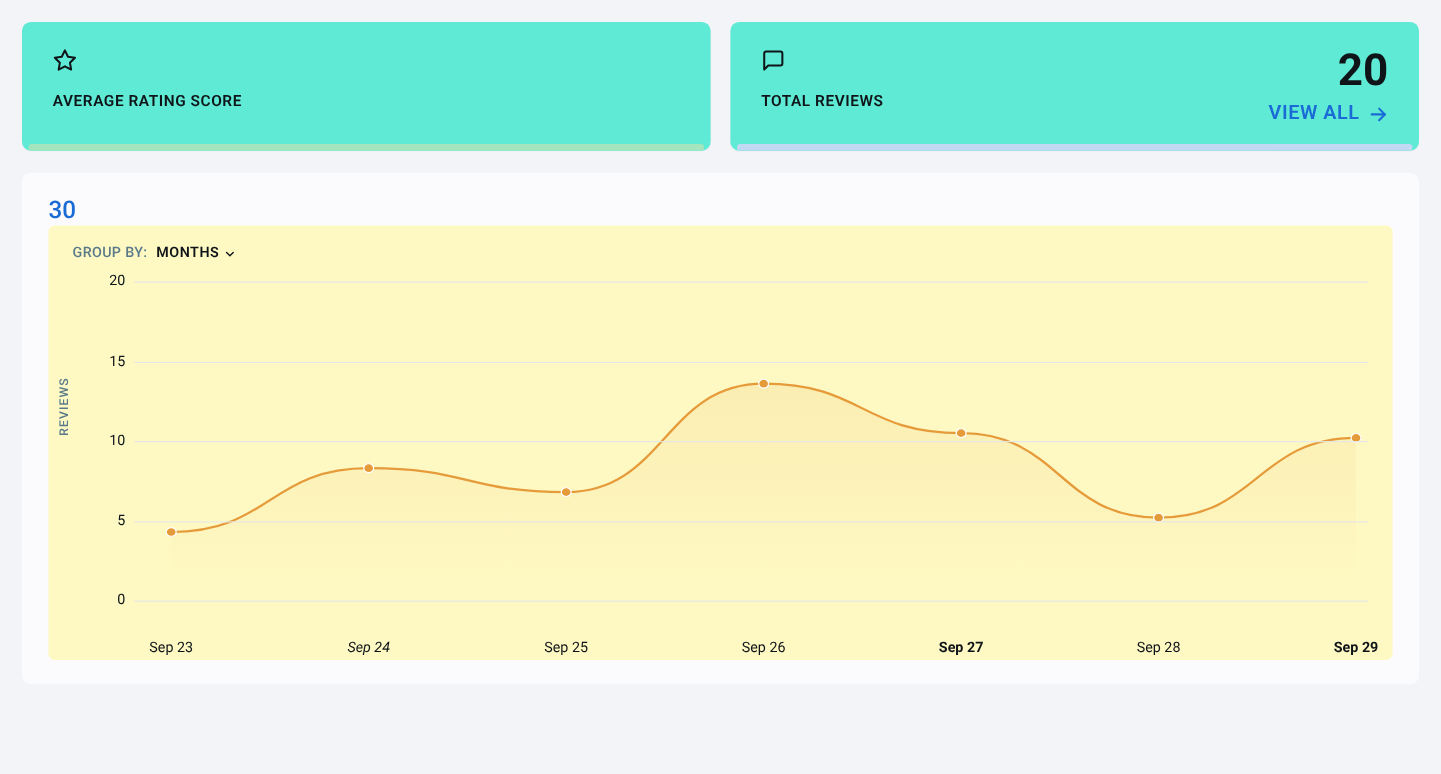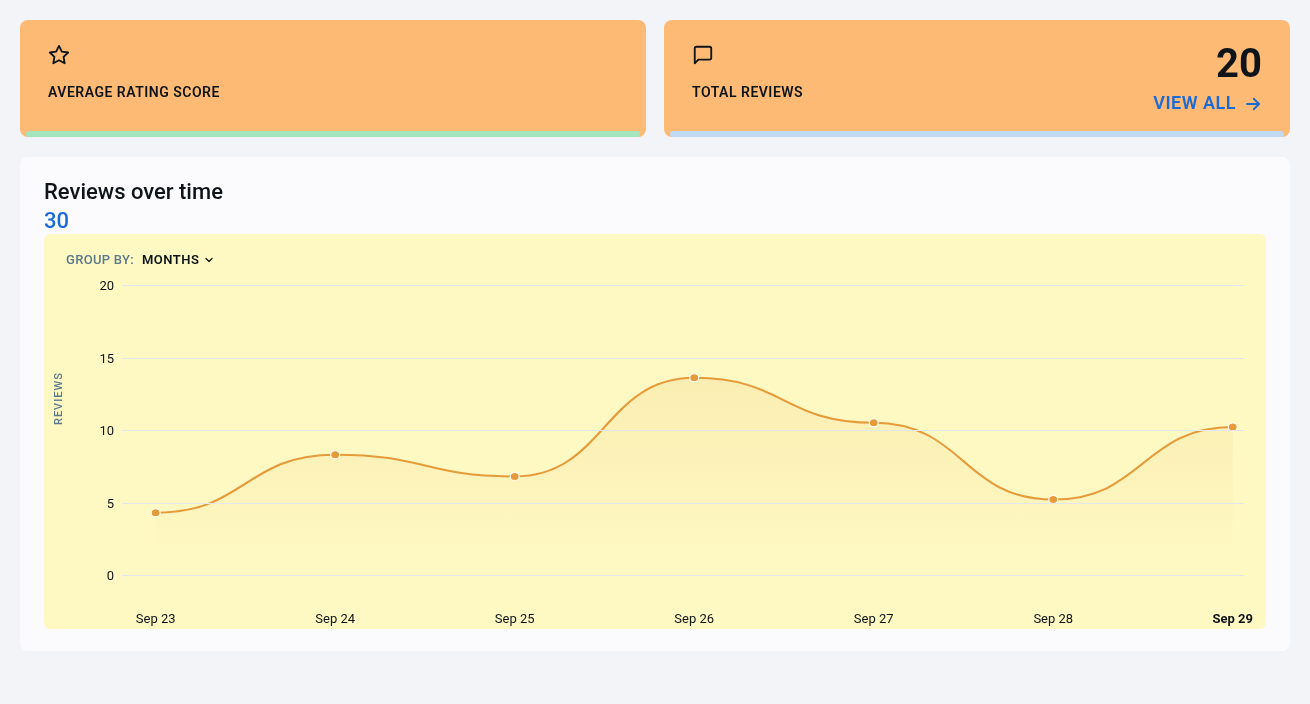--- a/index.html
+++ b/index.html
@@ -11,21 +11,21 @@
       padding: 20px;
       color: #0f1419;
     }
     .cards-row {
       display: flex;
       gap: 18px;
       margin-bottom: 20px;
     }
     .card {
       flex: 1;
-      background: #fdba74;
+      background: #5eead4;
       border-radius: 8px;
       padding: 24px 28px 0 28px;
       position: relative;
       box-shadow: 0 1px 2px rgba(0,0,0,0.02);
       overflow: hidden;
     }
     .card-inner {
       display: flex;
       justify-content: space-between;
       align-items: flex-start;
@@ -228,21 +228,20 @@
               <polyline points="13 5 20 12 13 19"></polyline>
             </svg>
         </div>
       </div>
     </div>
     <div class="card-underline" id="total-underline" style="background: rgb(194, 217, 244);"></div>
   </div>
 </div>
 
 <div class="section">
-  <div class="section-title">Reviews over time</div>
   <div class="section-count">30</div>
 
   <div class="chart-container">
     <div class="group-by-row">
       <span class="group-by-label">GROUP BY:</span>
       <span class="group-by-value">
         <span>MONTHS</span>
         <svg viewBox="0 0 24 24" fill="none" stroke="currentColor" stroke-width="2.5" stroke-linecap="round" stroke-linejoin="round">
             <polyline points="6 9 12 15 18 9"></polyline>
           </svg>
@@ -271,24 +270,24 @@
             <circle cx="30" cy="227.65" r="4" fill="#e69b3a" stroke="#fff" stroke-width="1"></circle>
             <circle cx="190" cy="169.64999999999998" r="4" fill="#e69b3a" stroke="#fff" stroke-width="1"></circle>
             <circle cx="350" cy="191.4" r="4" fill="#e69b3a" stroke="#fff" stroke-width="1"></circle>
             <circle cx="510" cy="92.80000000000001" r="4" fill="#e69b3a" stroke="#fff" stroke-width="1"></circle>
             <circle cx="670" cy="137.75" r="4" fill="#e69b3a" stroke="#fff" stroke-width="1"></circle>
             <circle cx="830" cy="214.6" r="4" fill="#e69b3a" stroke="#fff" stroke-width="1"></circle>
             <circle cx="990" cy="142.1" r="4" fill="#e69b3a" stroke="#fff" stroke-width="1"></circle>
           </svg>
         <div class="x-ticks" id="x-ticks">
             <div class="x-tick" style="left: 3%;">Sep 23</div>
-            <div class="x-tick" style="left: 19%;">Sep 24</div>
+            <div class="x-tick" style="left: 19%; font-style: italic;">Sep 24</div>
             <div class="x-tick" style="left: 35%;">Sep 25</div>
             <div class="x-tick" style="left: 51%;">Sep 26</div>
-            <div class="x-tick" style="left: 67%;">Sep 27</div>
+            <div class="x-tick" style="left: 67%; font-weight: bold;">Sep 27</div>
             <div class="x-tick" style="left: 83%;">Sep 28</div>
             <div class="x-tick" style="left: 99%; font-weight: bold;">Sep 29</div>
           </div>
       <div class="grid-line" style="top: 290px;"></div>
           <div class="grid-line" style="top: 217.5px;"></div>
           <div class="grid-line" style="top: 145px;"></div>
           <div class="grid-line" style="top: 72.5px;"></div>
           <div class="grid-line" style="top: 0px;"></div>
         </div>
     </div>

